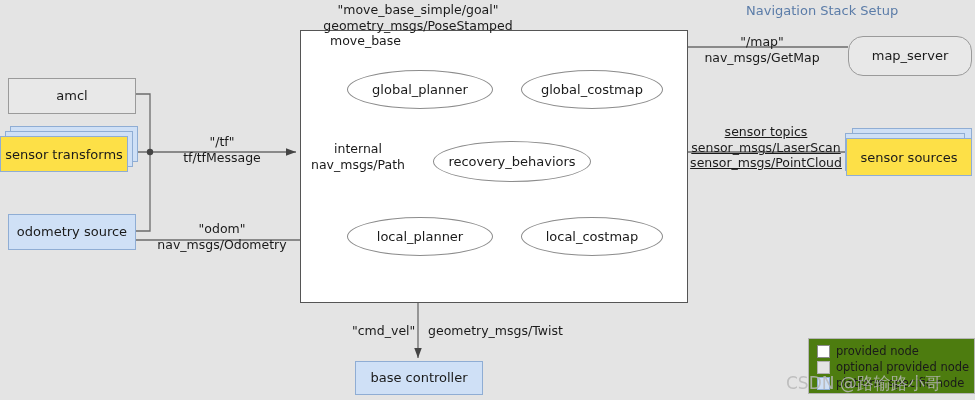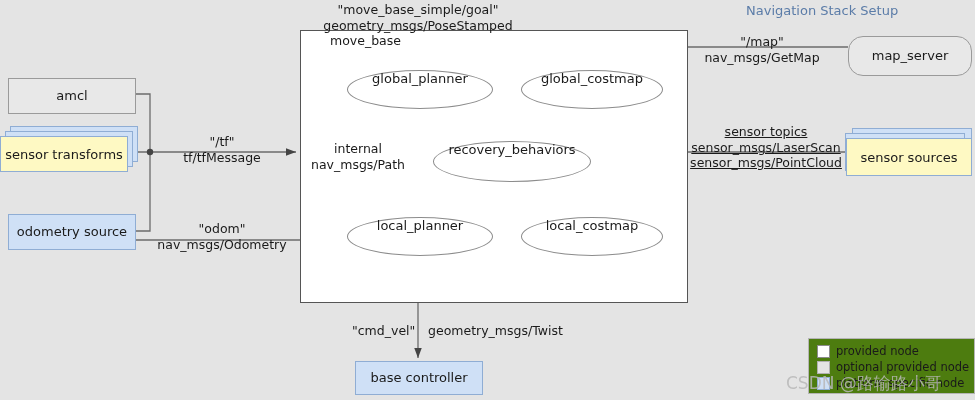--- a/index.html
+++ b/index.html
@@ -49,36 +49,36 @@
   
   .stacked .layer {
     position: absolute;
     border: 1px solid #8fadd4;
     background: #cfe0f6;
     box-sizing: border-box;
   }
   .stacked .front {
     position: absolute;
     border: 1px solid #8fadd4;
-    background: #fef9c3;
+    background: #fde047;
     box-sizing: border-box;
     display: flex;
     align-items: center;
     justify-content: center;
     font-size: 13px;
     color: #1a1a1a;
   }
   .ellipse-node {
     position: absolute;
     box-sizing: border-box;
     border: 1px solid #8c8c8c;
     background: #ffffff;
     border-radius: 50%;
     display: flex;
-    align-items: flex-start;
+    align-items: center;
     justify-content: center;
     font-size: 13px;
     color: #1a1a1a;
   }
   .container-box {
     position: absolute;
     box-sizing: border-box;
     border: 1.5px solid #555555;
     background: #ffffff;
   }

